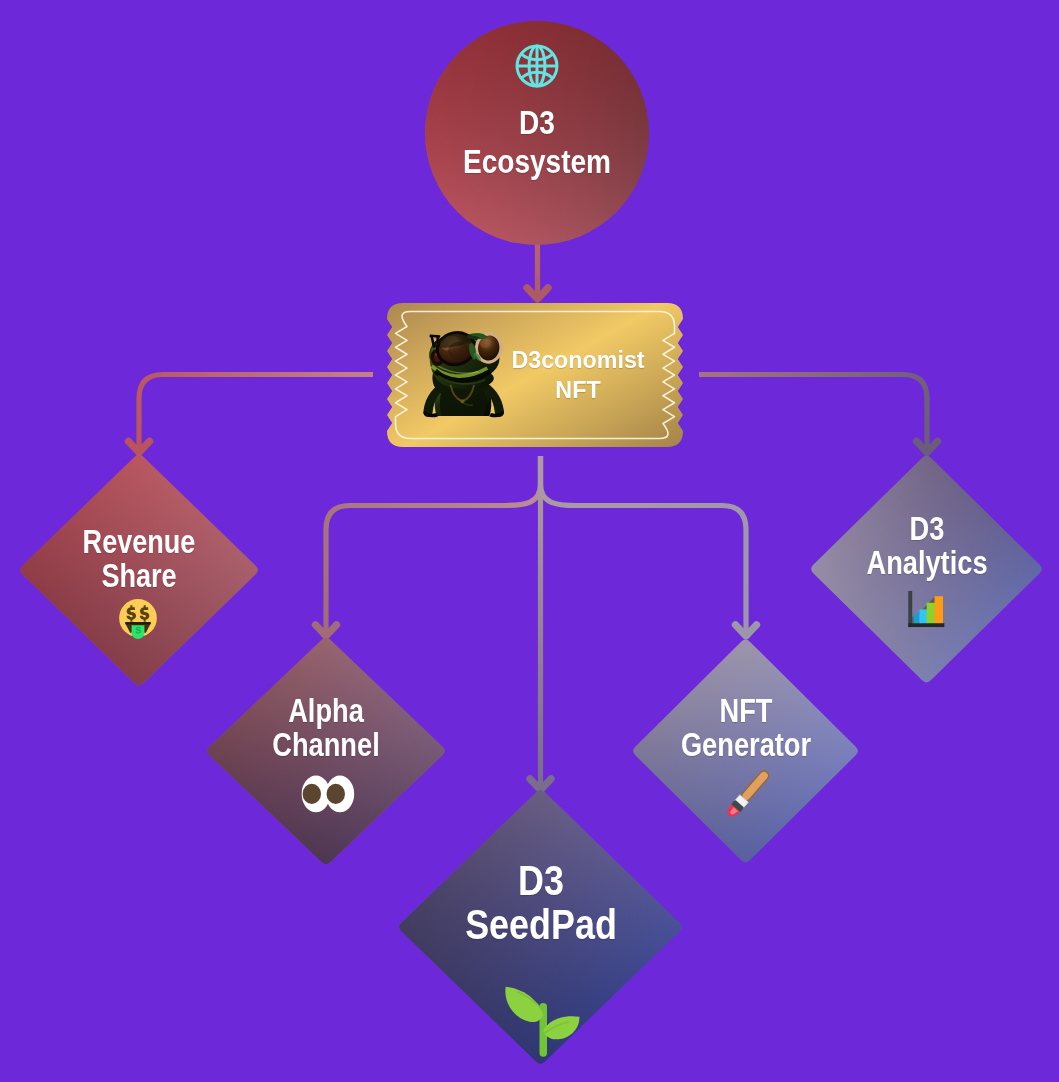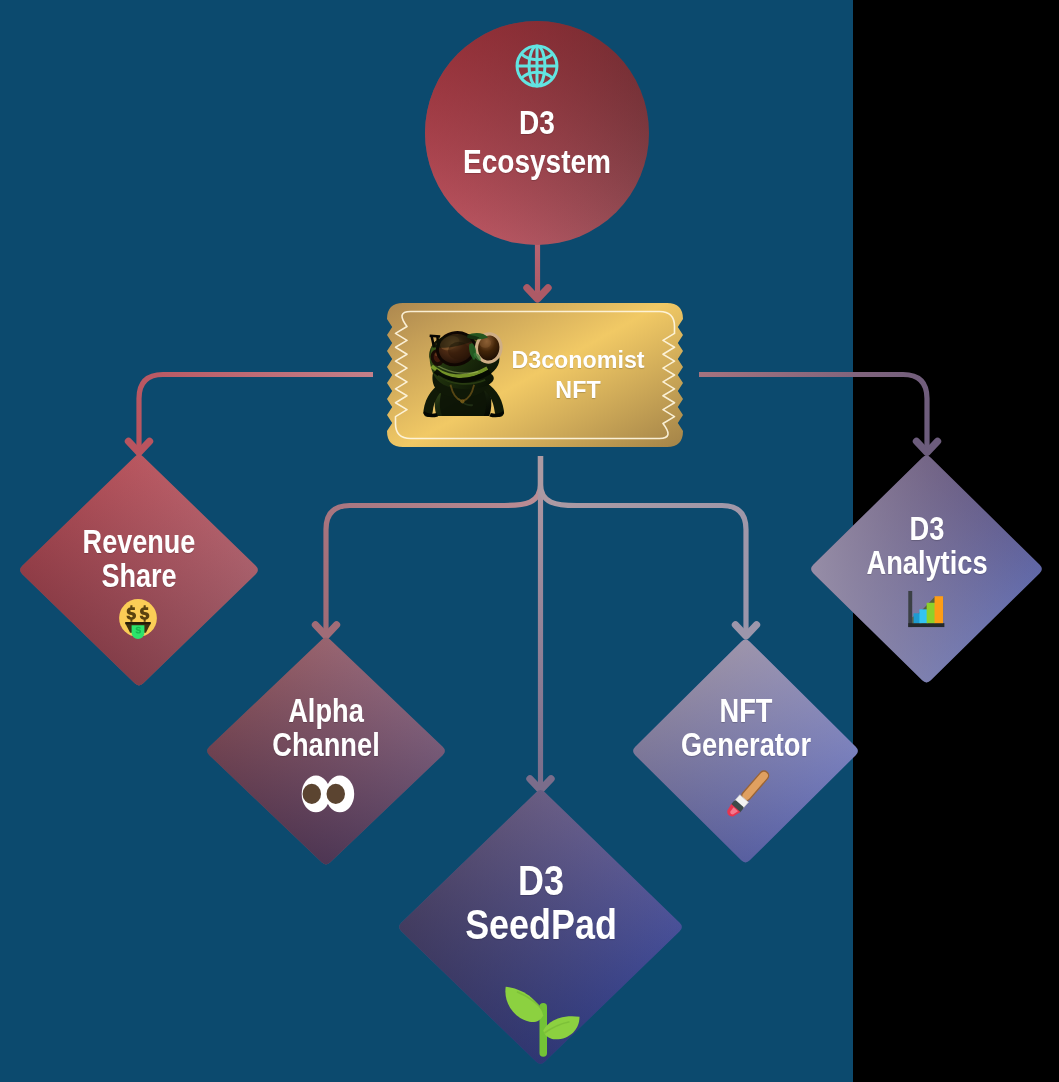--- a/index.html
+++ b/index.html
@@ -1,17 +1,17 @@
 <!DOCTYPE html>
 <html><head>
 <meta charset="utf-8">
 <title>D3 Ecosystem Diagram</title>
 <style>
   html,body{margin:0;padding:0;background:#000;width:1059px;height:1082px;overflow:hidden;}
-  #stage{position:relative;width:853px;height:1082px;background:#0c4a6e;}
+  #stage{position:relative;width:1059px;height:1082px;background:#6d28d9;}
   svg.layer{position:absolute;left:0;top:0;width:1059px;height:1082px;overflow:visible;}
   .lbl{position:absolute;color:#ffffff;font-family:"Liberation Sans",sans-serif;font-weight:700;
        text-align:center;line-height:1.16;white-space:nowrap;transform:translate(-50%,-50%);
        text-shadow:0 1px 1px rgba(0,0,0,.18);}
 </style>
 </head>
 <body>
 
 <div id="stage">
   <svg class="layer" id="svg" viewBox="0 0 1059 1082">

